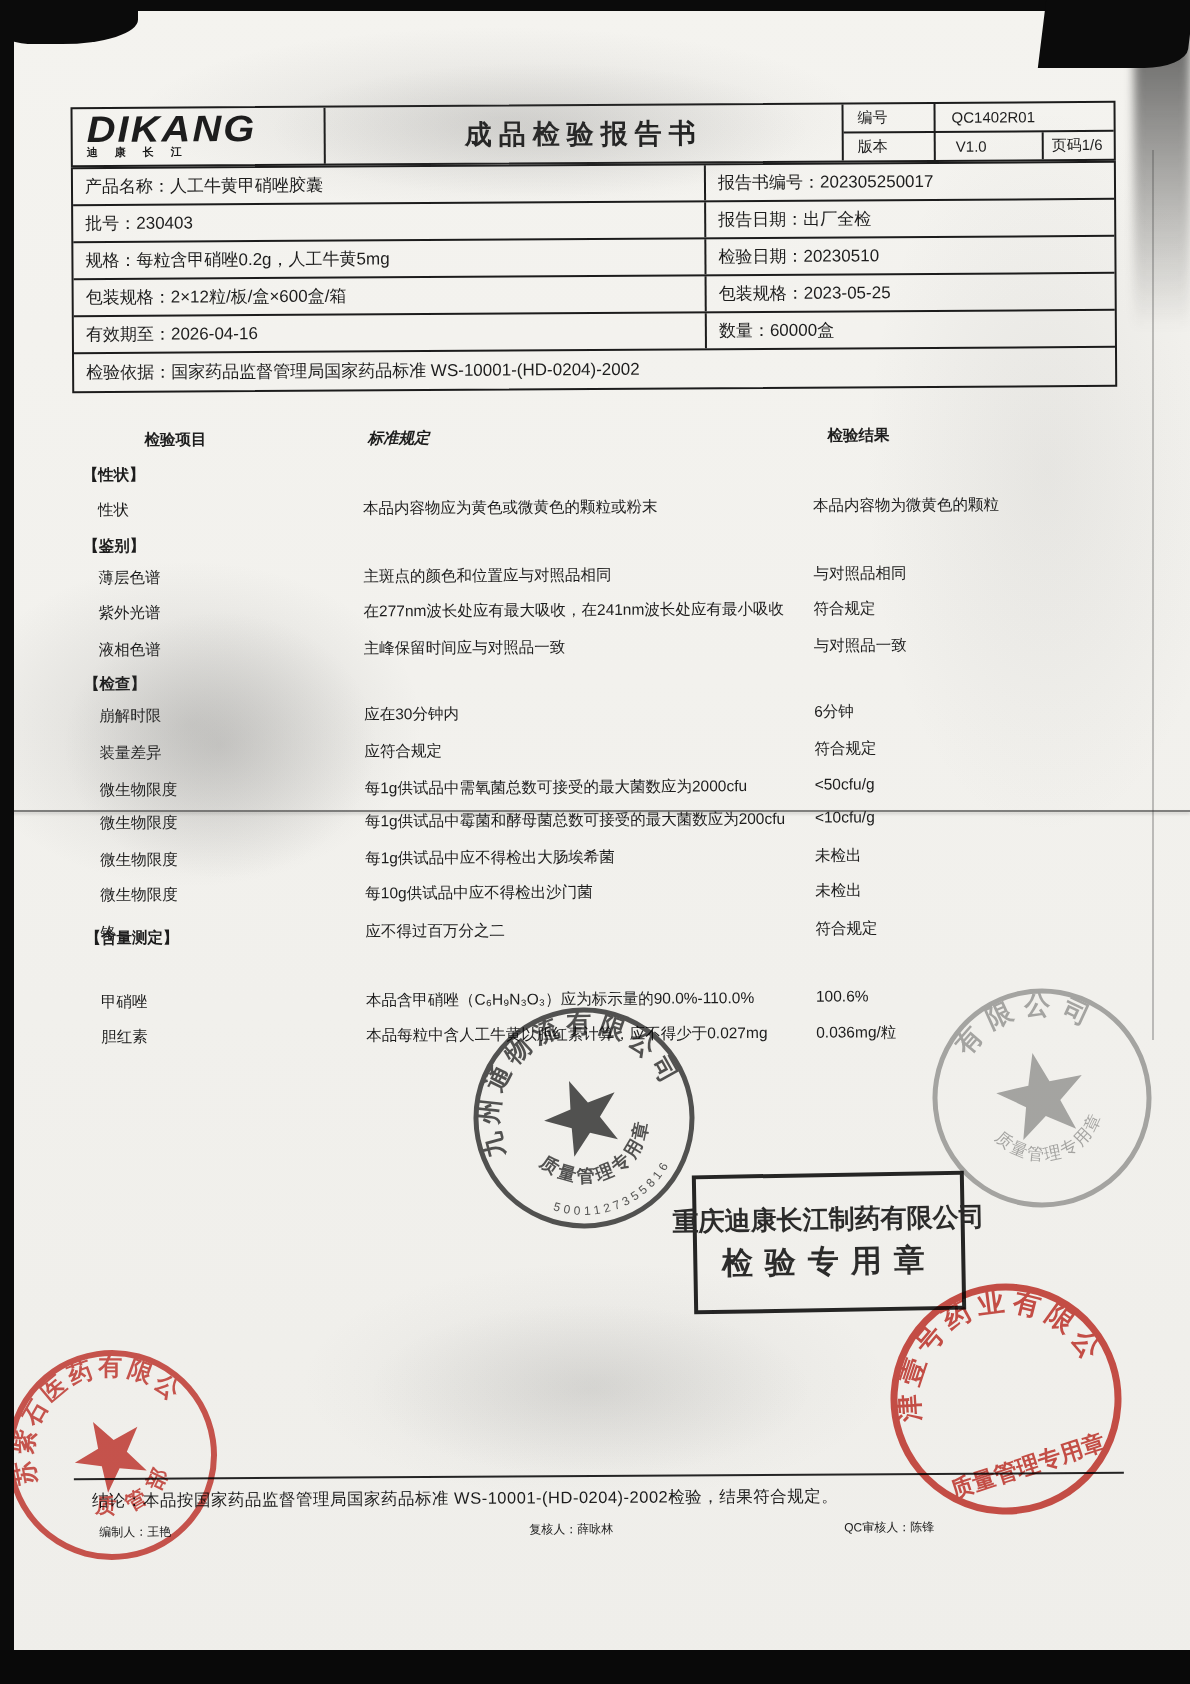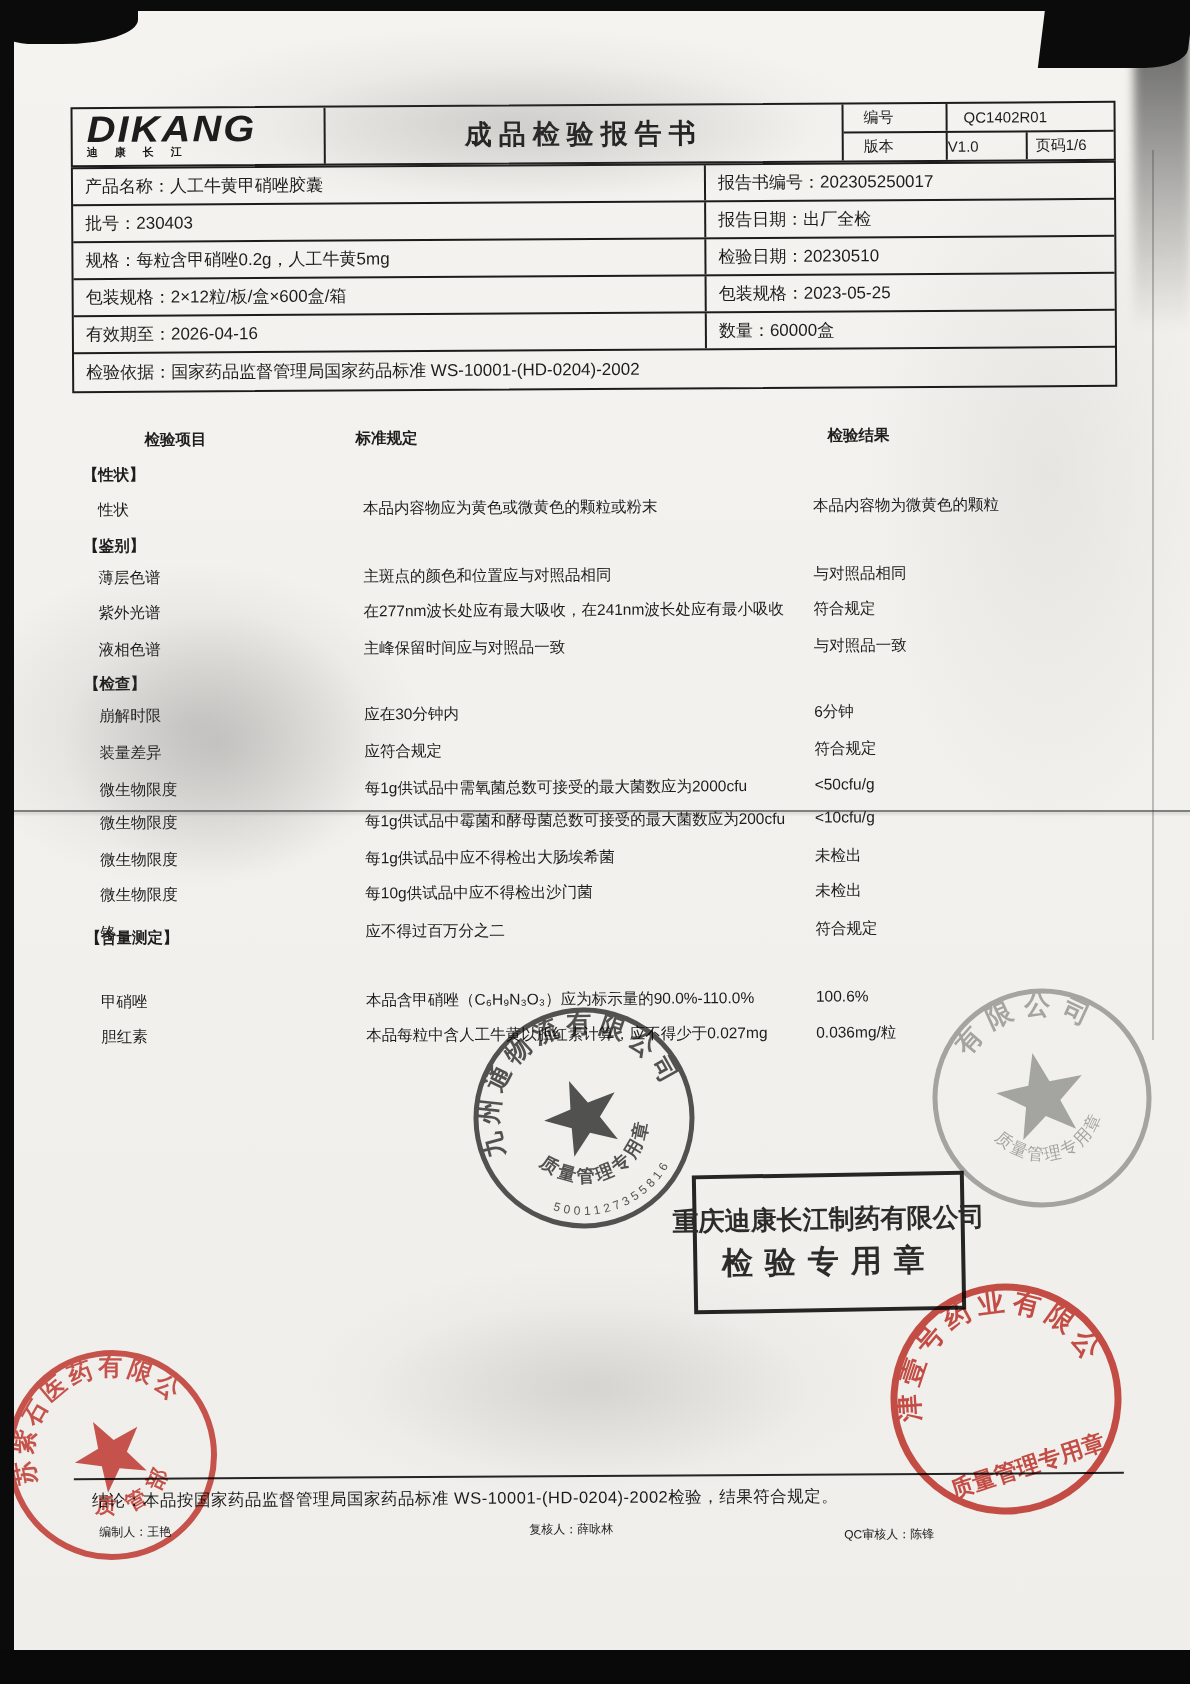--- a/index.html
+++ b/index.html
@@ -17,51 +17,51 @@
   
   .hdr{position:absolute;left:75px;top:104px;width:1045px;height:60px;border:2px solid #1c1c1c;display:flex;background:transparent;}
   .hdr-logo{width:253px;border-right:2px solid #1c1c1c;display:flex;flex-direction:column;justify-content:center;padding-left:14px;}
   .logo-main{font-weight:bold;font-style:italic;font-size:40px;letter-spacing:2px;line-height:30px;transform:scaleY(.92);}
   .logo-sub{font-size:11px;font-weight:bold;letter-spacing:17px;margin-top:1px;}
   .hdr-title{flex:1;display:flex;align-items:center;justify-content:center;border-right:2px solid #1c1c1c;
              font-size:27px;font-weight:bold;letter-spacing:7px;}
   .hdr-meta{width:270px;display:flex;flex-direction:column;font-size:15px;}
   .m-row{flex:1;display:flex;align-items:center;}
   .m-row:first-child{border-bottom:2px solid #1c1c1c;}
-  .m-label{width:104px;align-self:stretch;display:flex;align-items:center;padding-left:20px;border-right:2px solid #1c1c1c;}
+  .m-label{width:92px;align-self:stretch;display:flex;align-items:center;padding-left:14px;border-right:2px solid #1c1c1c;}
   .m-val{flex:1;padding-left:16px;}
-  .m-val2{width:80px;align-self:stretch;display:flex;align-items:center;border-right:2px solid #1c1c1c;}
+  .m-val2{width:108px;align-self:stretch;display:flex;align-items:center;padding-left:20px;border-right:2px solid #1c1c1c;}
   .m-page{flex:1;padding-left:8px;}
 
   
   .info{position:absolute;left:75px;top:164px;width:1045px;border:2px solid #1c1c1c;font-size:17px;}
   .i-row{display:flex;height:37px;border-bottom:2px solid #1c1c1c;}
   .i-row:last-child{border-bottom:none;}
   .i-left{width:633px;border-right:2px solid #1c1c1c;display:flex;align-items:center;padding-left:12px;}
   .i-right{flex:1;display:flex;align-items:center;padding-left:12px;}
   .i-full{flex:1;display:flex;align-items:center;padding-left:12px;}
   .info span{white-space:pre;}
 
   
   .results{position:absolute;left:75px;top:405px;width:1045px;height:680px;font-size:15.5px;}
   .r-head{position:absolute;top:22px;left:0;width:100%;font-weight:bold;}
   .rh-item{position:absolute;left:40px;margin-left:32px;}
-  .rh-std{position:absolute;left:283px;}
+  .rh-std{position:absolute;left:295px;font-style:italic;}
   .rh-res{position:absolute;left:755px;}
   .r-sec{position:absolute;left:10px;font-weight:bold;}
   .r-row{position:absolute;left:0;width:100%;}
   .rr-item{position:absolute;left:25px;white-space:nowrap;}
   .rr-std{position:absolute;left:290px;width:480px;white-space:nowrap;}
   .rr-res{position:absolute;left:740px;white-space:nowrap;}
 
   
   .rule{position:absolute;left:70px;top:1475px;width:1050px;height:2px;background:#242424;}
   .concl{position:absolute;left:88px;top:1487px;font-size:16.5px;letter-spacing:.5px;}
   .signer{position:absolute;top:1521px;font-size:12px;}
-  .sg1{left:95px;} .sg2{left:525px;} .sg3{left:840px;margin-top:7px;}
+  .sg1{left:95px;} .sg2{left:525px;} .sg3{left:840px;}
 
   
   .stamp{position:absolute;mix-blend-mode:multiply;}
   .st-logistics{left:452px;top:986px;opacity:.78;}
   .st-faded{left:907px;top:963px;opacity:.42;}
   .st-left{left:-23px;top:1320px;opacity:.82;}
   .st-right{left:870px;top:1263px;opacity:.85;}
   .rect-stamp{position:absolute;left:693px;top:1173px;width:272px;height:139px;border:4px solid #161616;
       display:flex;flex-direction:column;align-items:center;justify-content:center;gap:4px;
       transform:rotate(-1deg);mix-blend-mode:multiply;opacity:.93;}

